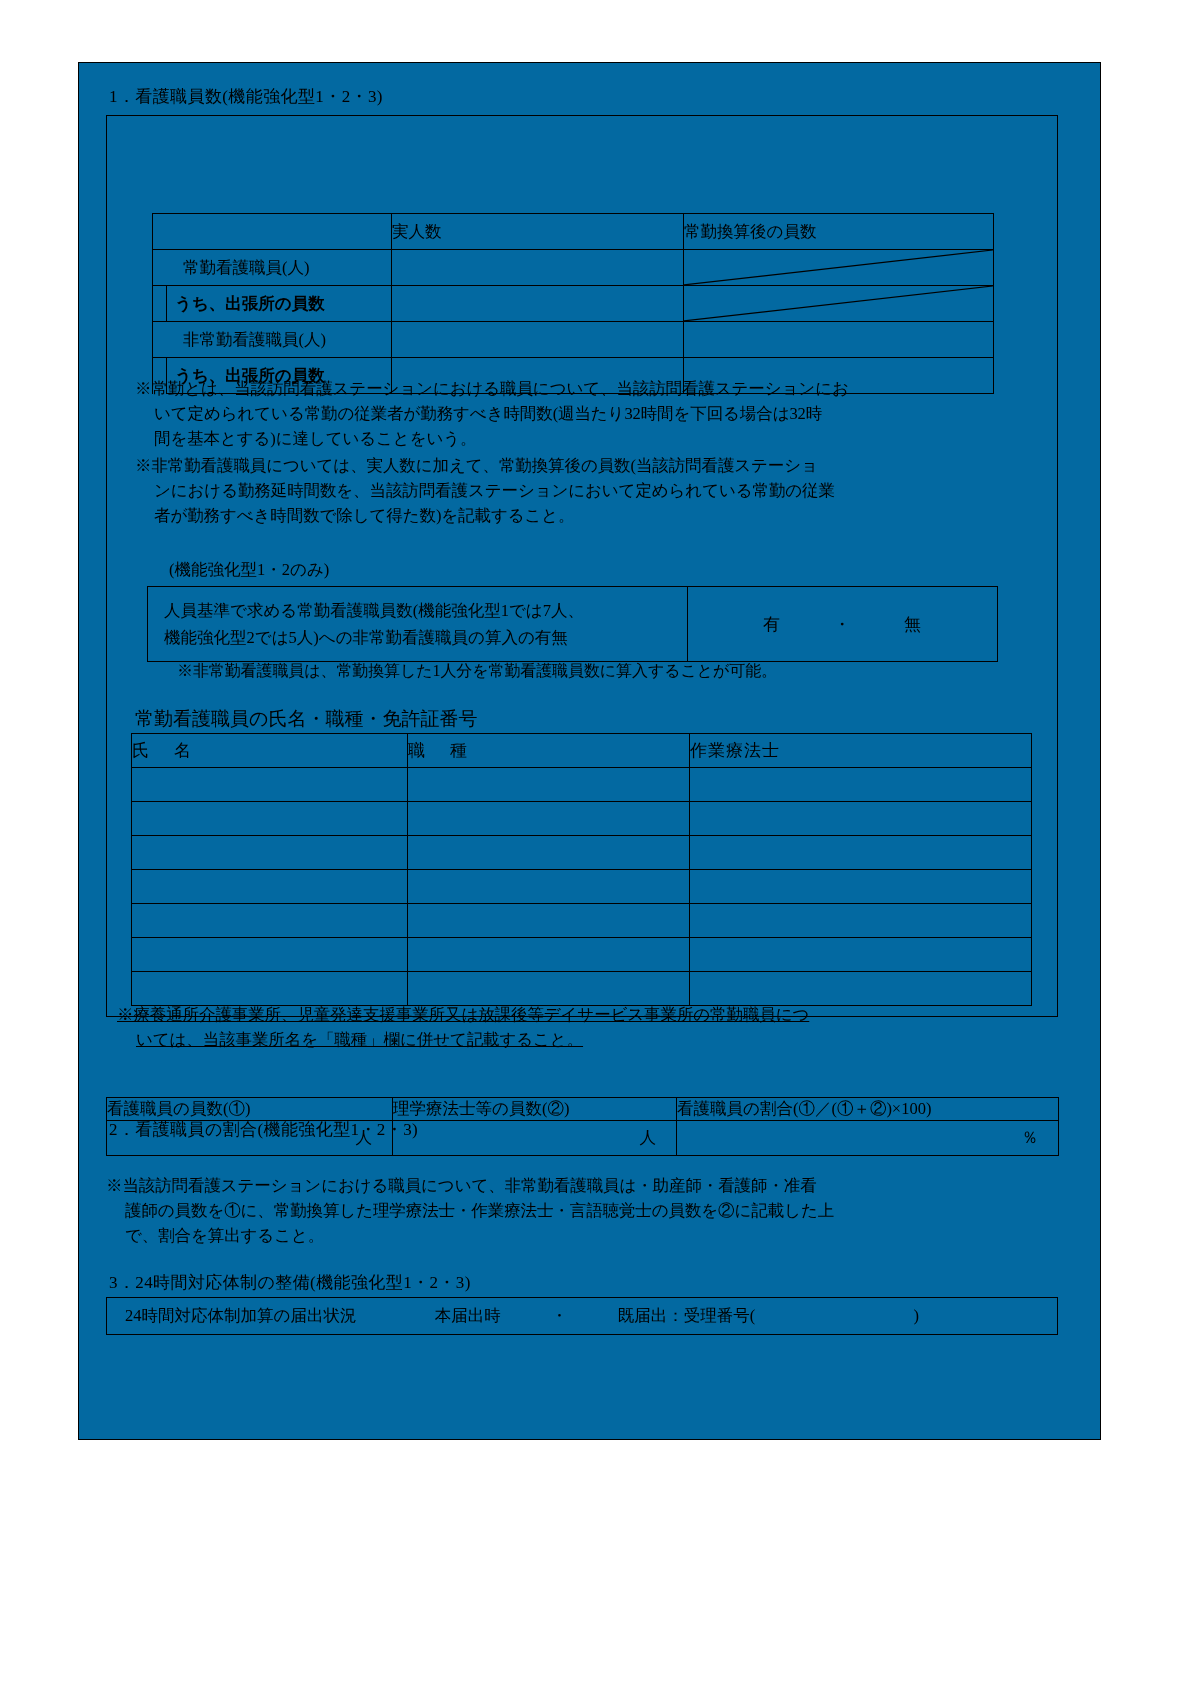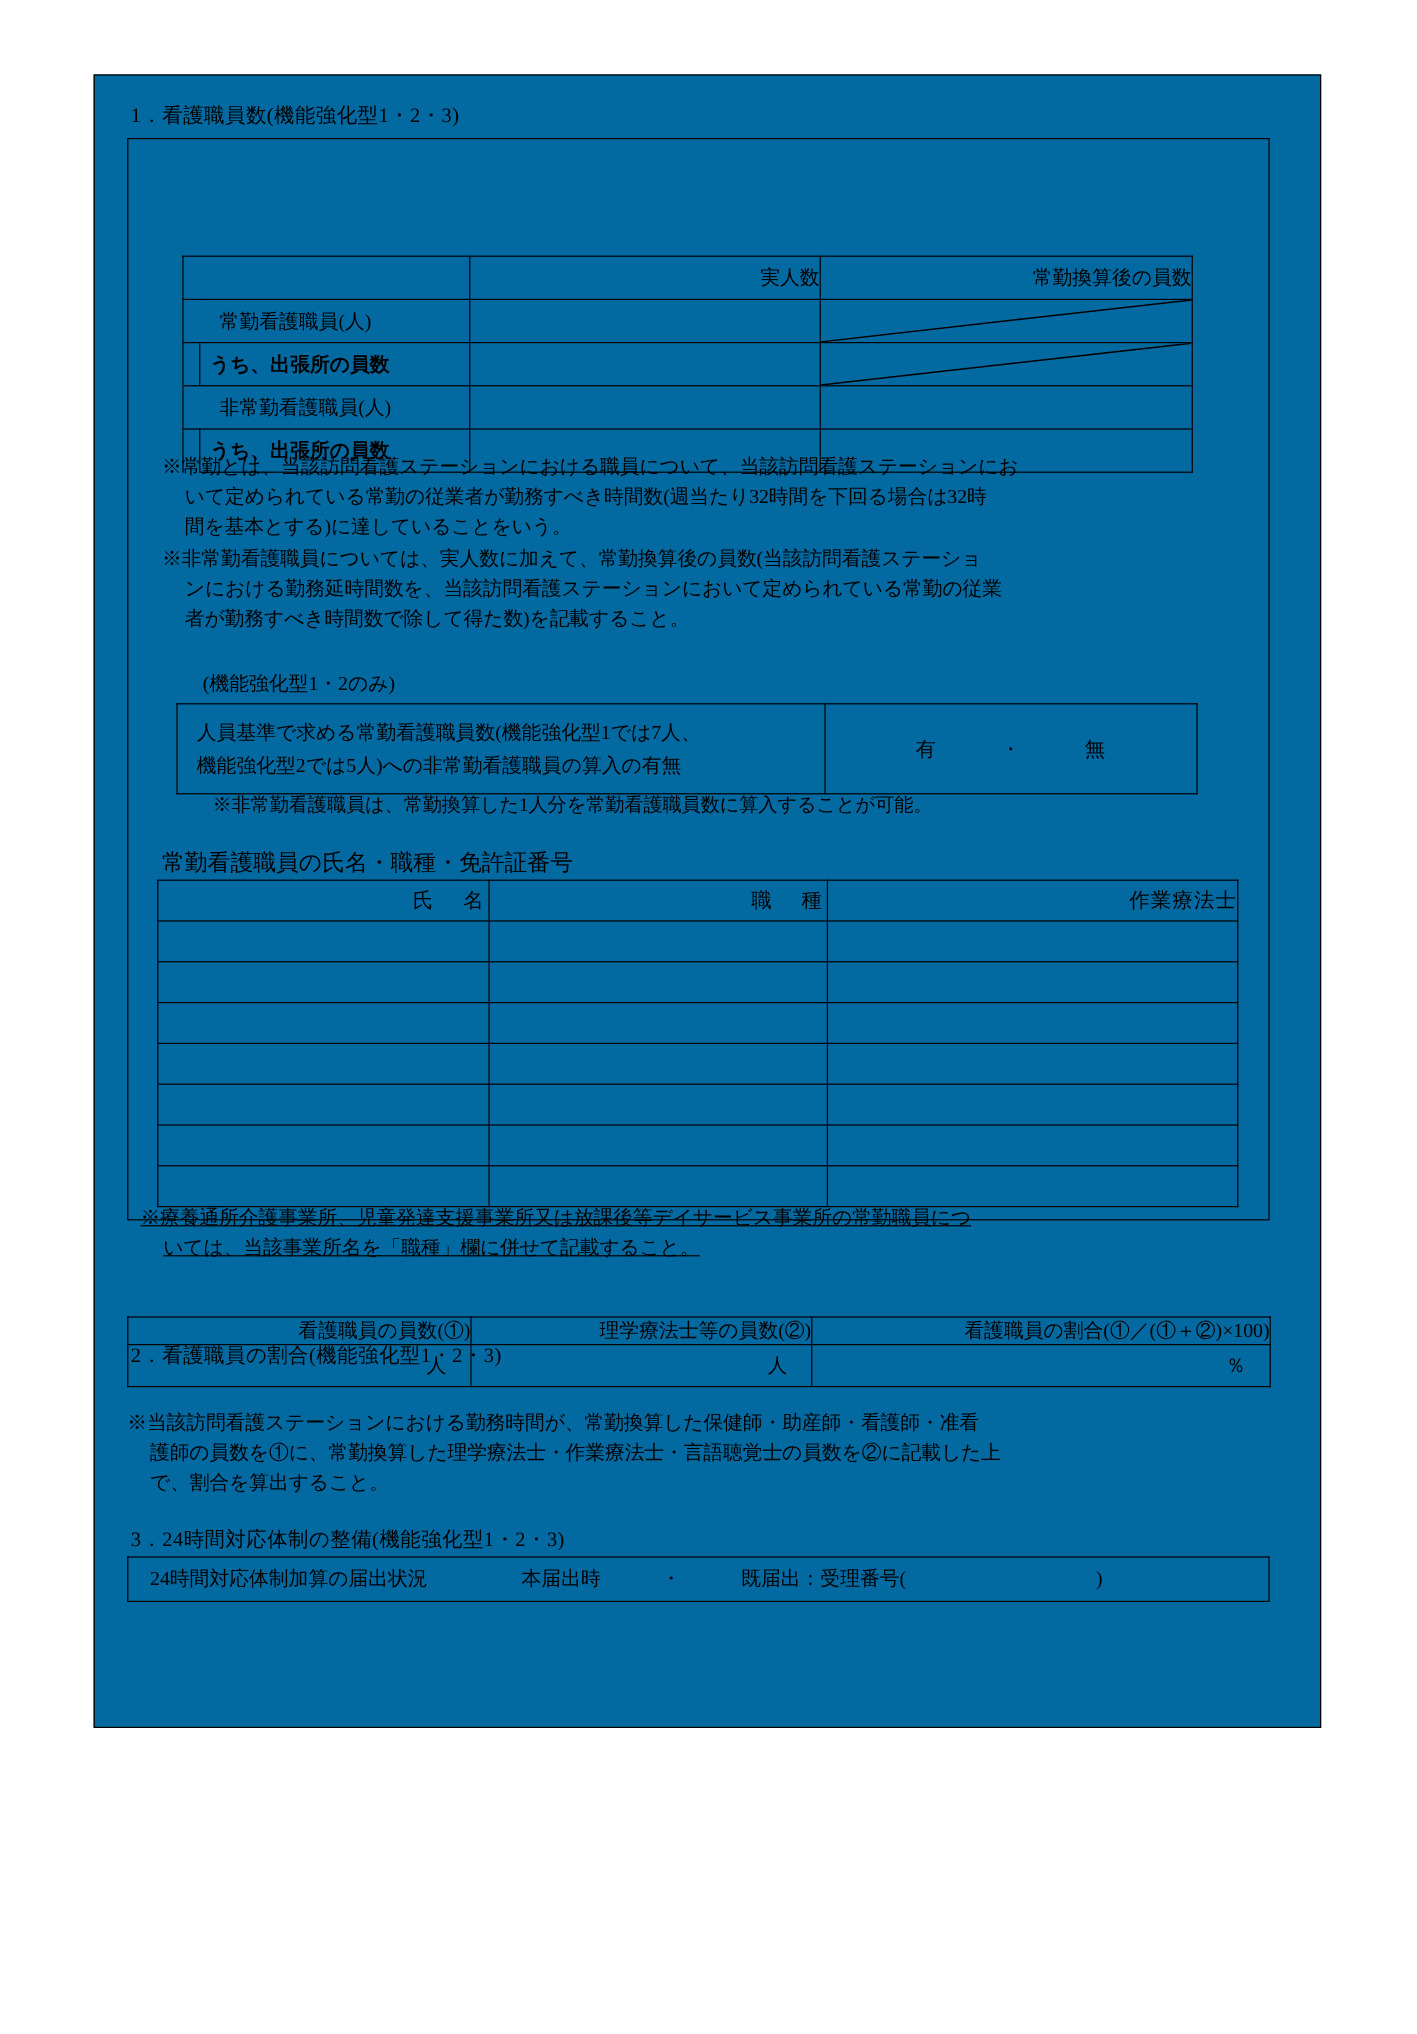--- a/index.html
+++ b/index.html
@@ -70,21 +70,21 @@
     border-collapse: collapse;
     table-layout: fixed;
   }
   table.grid td, table.grid th {
     border: 1px solid #000;
     font-weight: normal;
     font-size: 16.5px;
     padding: 0;
     position: relative;
   }
-  .ctr { text-align: right; }
+  .ctr { text-align: left; }
   .lft { text-align: left; }
   .rgt { text-align: right; }
 
   
   #staff-table {
     position: absolute;
     left: 45px;
     top: 97px;
     width: 841px;
   }
@@ -389,21 +389,21 @@
             <span></span><span>人</span>
           </td>
           <td class="rgt unit">
             <span></span><span>％</span>
           </td>
         </tr>
       </tbody>
     </table>
 
     <div class="note" id="note-4">
-      <span class="hang">※当該訪問看護ステーションにおける勤務時間が、常勤換算した保健師・助産師・看護師・准看</span>
+      <span class="hang">※当該訪問看護ステーションにおける職員について、非常勤看護職員は・助産師・看護師・准看</span>
       <span class="note-body">護師の員数を①に、常勤換算した理学療法士・作業療法士・言語聴覚士の員数を②に記載した上</span>
       <span class="note-body">で、割合を算出すること。</span>
     </div>
 
     <div class="sec-title" id="sec3-title">3．24時間対応体制の整備(機能強化型1・2・3)</div>
 
     <table class="grid" id="h24-table">
       <tbody>
         <tr>
           <td>

